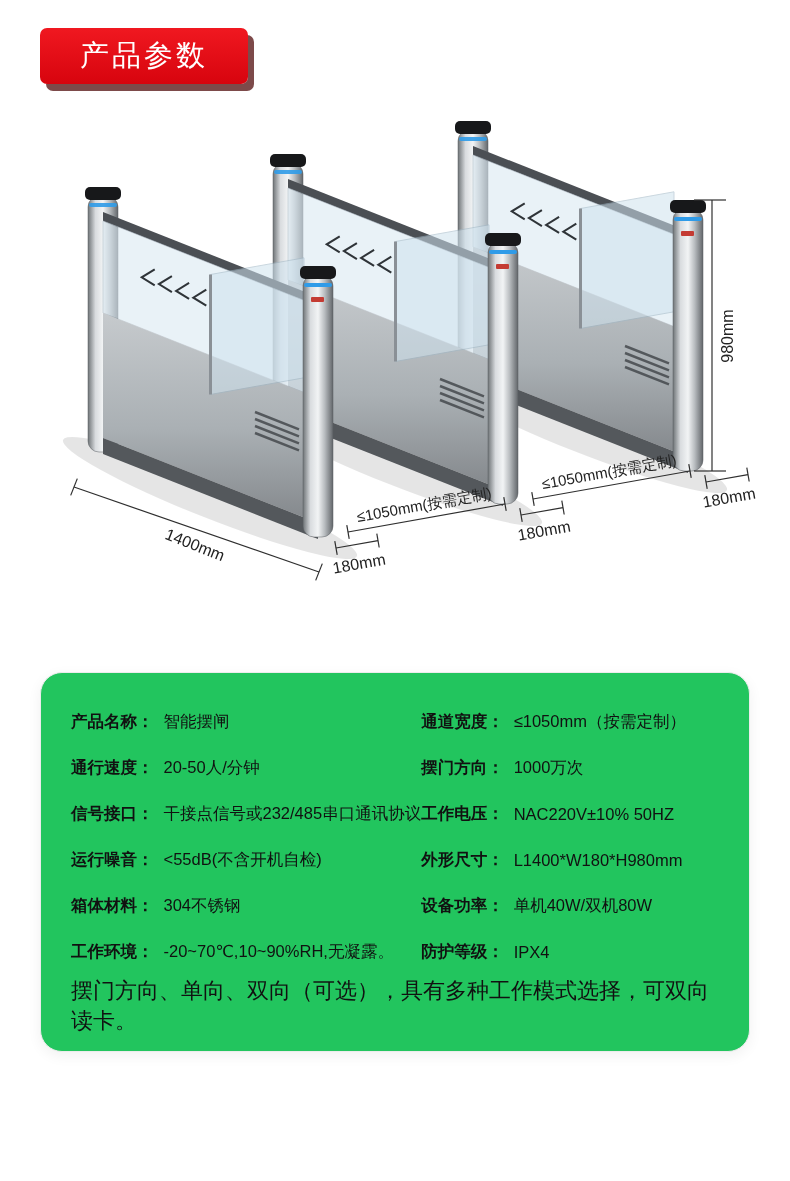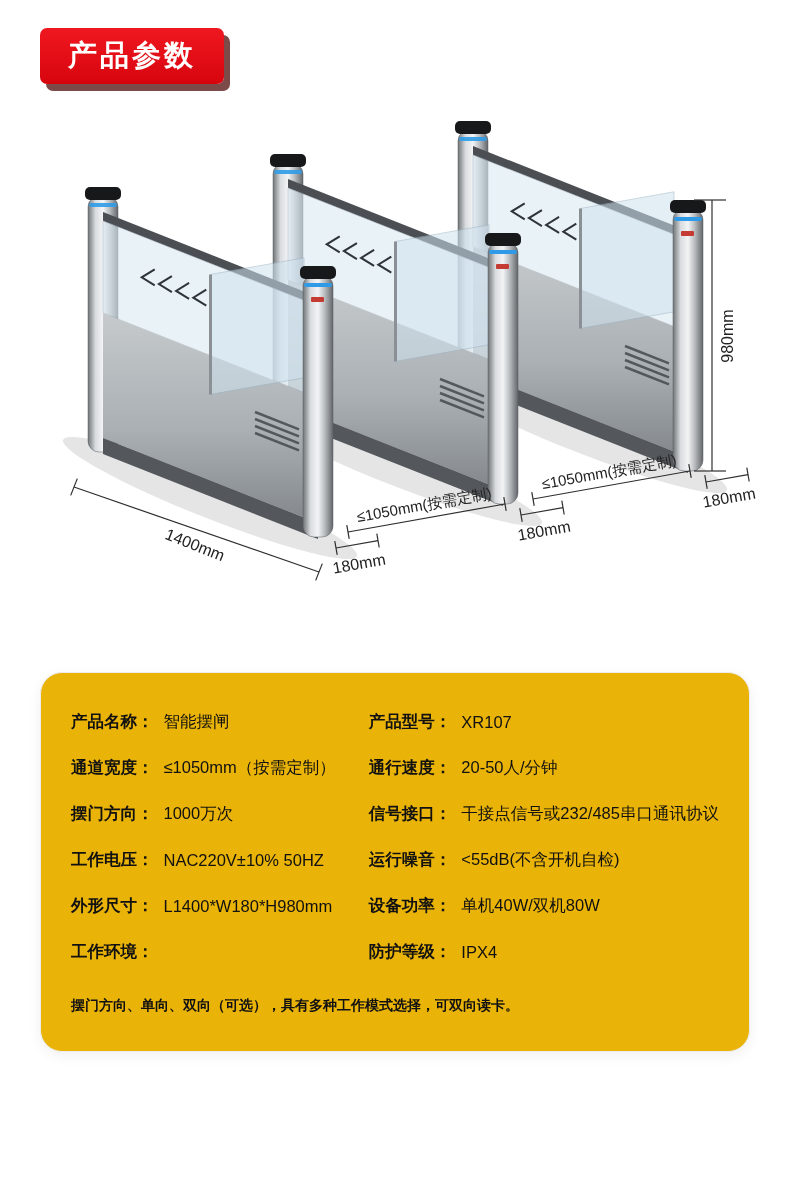--- a/index.html
+++ b/index.html
@@ -3,45 +3,45 @@
 <meta charset="utf-8">
 <style>
   html,body{margin:0;padding:0;background:#fff;}
   body{width:790px;height:1181px;position:relative;overflow:hidden;
        font-family:"Liberation Sans","DejaVu Sans",sans-serif;color:#111;}
 
   
   .badge{
     position:absolute;left:40px;top:28px;
     background:linear-gradient(180deg,#f01820,#d7040e);
-    color:#fff;font-size:29px;font-weight:700;letter-spacing:3px;
-    padding:8px 28px;border-radius:7px;
+    color:#fff;font-size:29px;font-weight:400;letter-spacing:3px;
+    padding:8px 40px;border-radius:7px;
     box-shadow:6px 7px 0 #7d4a4a;
   }
 
   
   .diagram-wrap{position:absolute;left:0;top:120px;width:790px;height:500px;}
   .diagram-wrap svg{display:block;}
   .dim-text{fill:#222;font-size:16px;font-weight:500;}
   .dim-text-sm{fill:#222;font-size:15px;font-weight:500;}
   .dim-line{stroke:#2f2f2f;stroke-width:1.2;}
 
   
   .spec-card{
     position:absolute;left:40px;top:672px;width:710px;box-sizing:border-box;
-    padding:26px 30px 22px 30px;background:#eab308;
+    padding:26px 30px 22px 30px;background:#22c55e;
     border:1px solid #ececec;border-radius:22px;
     box-shadow:0 4px 14px rgba(0,0,0,.06);
   }
   .spec-grid{display:grid;grid-template-columns:1.13fr 1fr;}
   .spec-cell{display:flex;align-items:center;height:46px;font-size:16.5px;white-space:nowrap;}
   .spec-label{font-weight:600;margin-right:10px;flex:none;}
   .spec-value{font-weight:400;}
   .spec-footer{margin-top:8px;height:46px;display:flex;align-items:center;
-               font-size:14px;font-weight:700;}
+               font-size:22px;font-weight:400;}
 </style>
 </head>
 <body>
 
 <div class="badge">产品参数</div>
 
 <div class="diagram-wrap">
 <svg width="790" height="500" viewBox="0 0 790 500" xmlns="http://www.w3.org/2000/svg">
   <defs>
     <linearGradient id="gradPillar" x1="0" y1="0" x2="1" y2="0">
@@ -146,24 +146,20 @@
 </svg>
 </div>
 
 <div class="spec-card">
   <div class="spec-grid">
 
     <div class="spec-cell">
       <span class="spec-label">产品名称：</span>
       <span class="spec-value">智能摆闸</span>
     </div>
-    <div class="spec-cell">
-      <span class="spec-label">产品型号：</span>
-      <span class="spec-value">XR107</span>
-    </div>
 
     <div class="spec-cell">
       <span class="spec-label">通道宽度：</span>
       <span class="spec-value">≤1050mm（按需定制）</span>
     </div>
     <div class="spec-cell">
       <span class="spec-label">通行速度：</span>
       <span class="spec-value">20-50人/分钟</span>
     </div>
 
@@ -182,28 +178,33 @@
     </div>
     <div class="spec-cell">
       <span class="spec-label">运行噪音：</span>
       <span class="spec-value">&lt;55dB(不含开机自检)</span>
     </div>
 
     <div class="spec-cell">
       <span class="spec-label">外形尺寸：</span>
       <span class="spec-value">L1400*W180*H980mm</span>
     </div>
+    <div class="spec-cell">
+      <span class="spec-label">箱体材料：</span>
+      <span class="spec-value">304不锈钢</span>
+    </div>
 
     <div class="spec-cell">
       <span class="spec-label">设备功率：</span>
       <span class="spec-value">单机40W/双机80W</span>
     </div>
 
     <div class="spec-cell">
       <span class="spec-label">工作环境：</span>
+      <span class="spec-value">-20~70℃,10~90%RH,无凝露。</span>
     </div>
     <div class="spec-cell">
       <span class="spec-label">防护等级：</span>
       <span class="spec-value">IPX4</span>
     </div>
 
   </div>
   <div class="spec-footer">摆门方向、单向、双向（可选），具有多种工作模式选择，可双向读卡。</div>
 </div>
 

